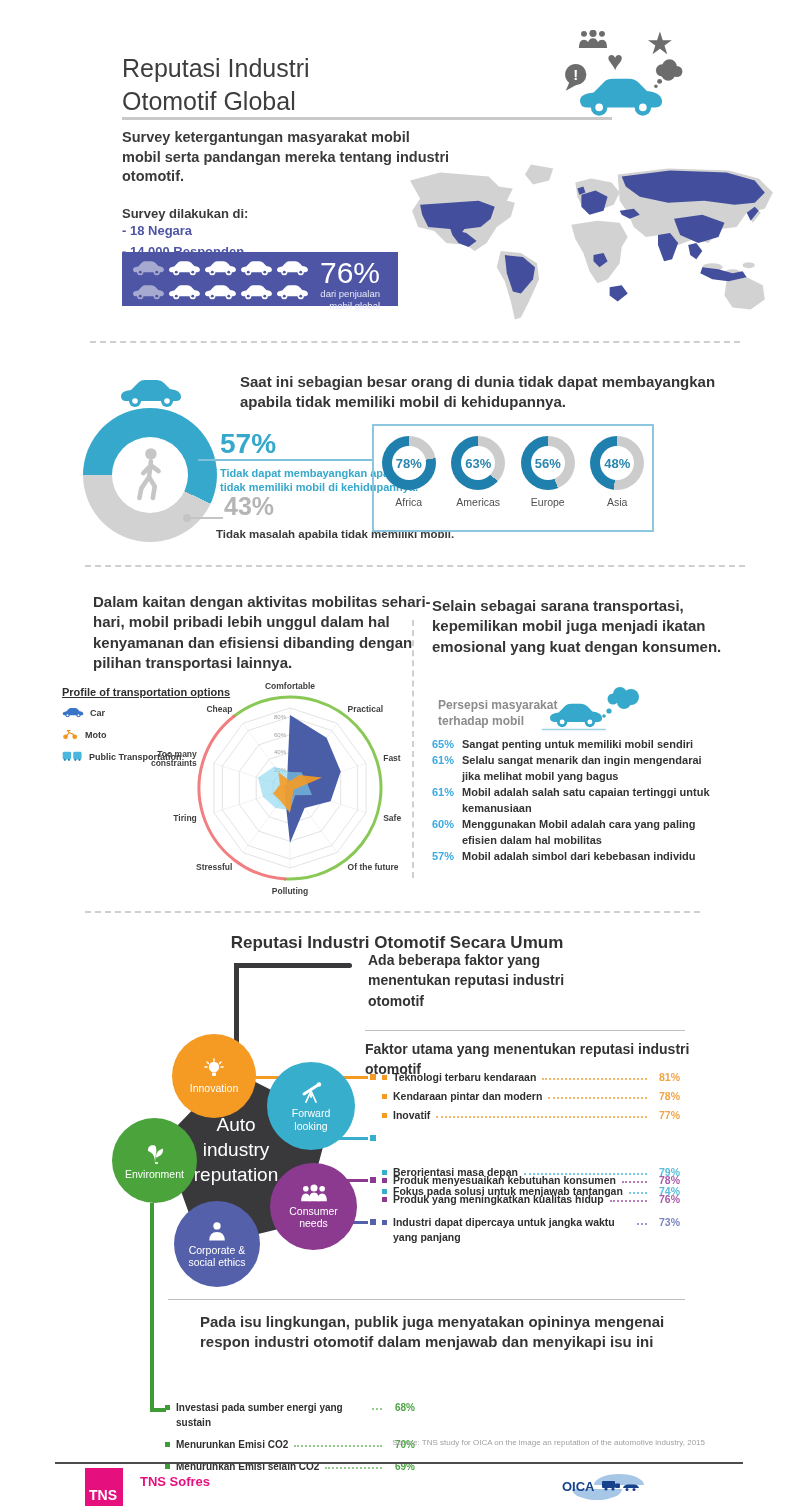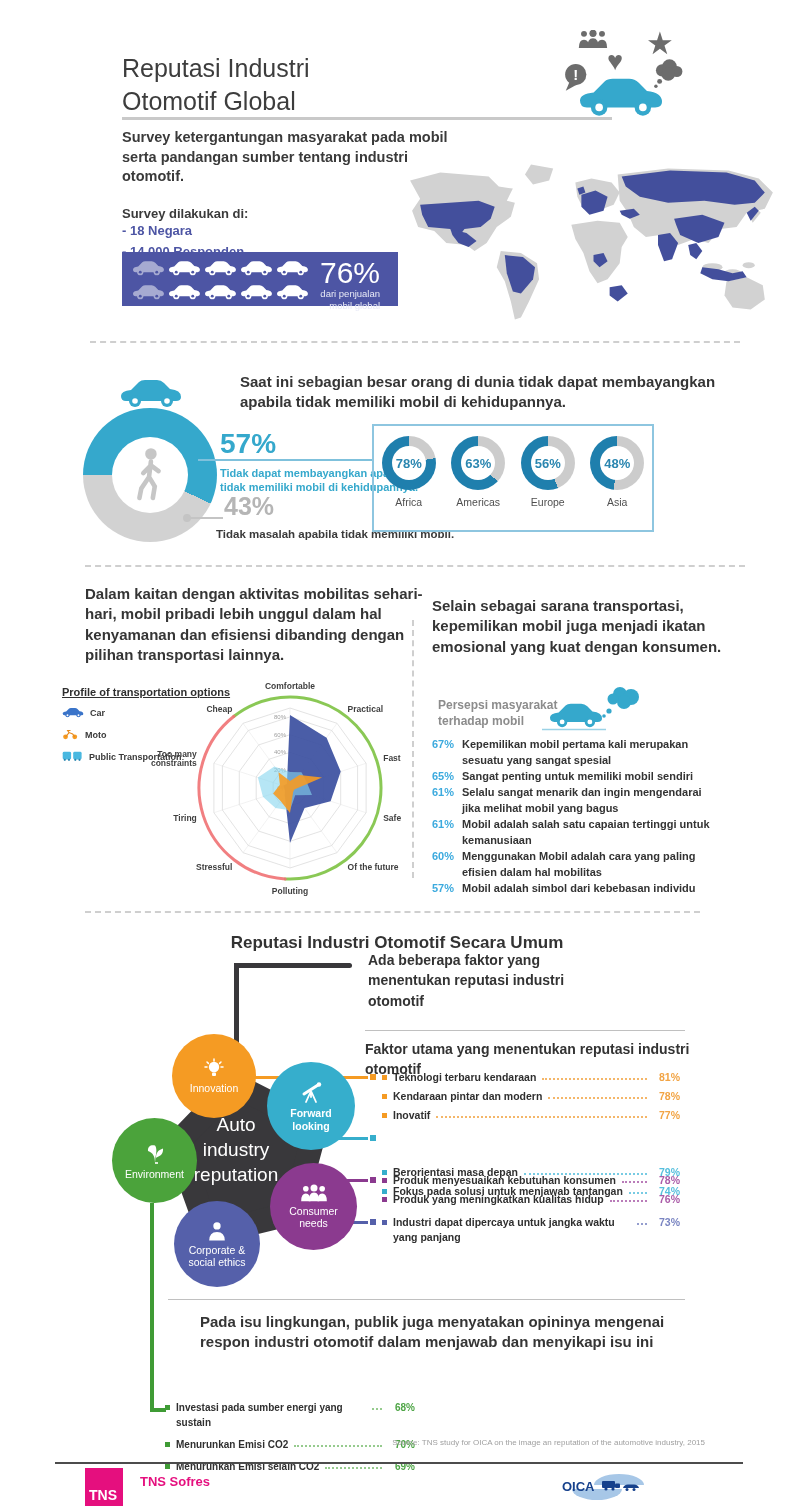--- a/index.html
+++ b/index.html
@@ -105,21 +105,21 @@
       <circle cx="7" cy="19" r="2" fill="#6c6c6c"></circle>
         <circle cx="4" cy="23" r="1.4" fill="#6c6c6c"></circle>
     </svg>
     <svg class="abs" style="left:25px;top:52px;color:#35a8cc;" width="88" height="41" viewBox="0 0 64 30">
       <use href="#car-shape"></use>
     </svg>
   </div>
 
   <div class="rule" style="left:122px;top:117px;width:490px;height:3px;"></div>
 
-  <p class="abs" style="left:122px;top:128px;width:330px;margin:0;font-size:14.5px;font-weight:600;color:#3a3a3a;line-height:1.35;">Survey ketergantungan masyarakat pada mobil serta pandangan sumber tentang industri otomotif.</p>
+  <p class="abs" style="left:122px;top:128px;width:330px;margin:0;font-size:14.5px;font-weight:600;color:#3a3a3a;line-height:1.35;">Survey ketergantungan masyarakat mobil mobil serta pandangan mereka tentang industri otomotif.</p>
 
   <div class="abs" style="left:122px;top:206px;font-size:13px;font-weight:700;">
     <div style="color:#3a3a3a;">Survey dilakukan di:</div>
     <div style="color:#4d55a4;margin-top:2px;">- 18 Negara</div>
     <div style="color:#4d55a4;margin-top:6px;">- 14.000 Responden</div>
   </div>
 
   <div class="survey-box" style="left:122px;top:252px;width:276px;height:54px;">
     <div id="survey-cars" class="abs" style="left:8px;top:7px;width:182px;height:42px;display:flex;flex-wrap:wrap;align-content:space-between;">
         <svg width="33" height="16" viewBox="0 0 64 30" style="color:#fff;--hole:#4d55a4;margin:1px 1.5px;opacity:0.5;">
@@ -242,21 +242,21 @@
       <div class="region-cell">
         <div class="donut" style="background:conic-gradient(#cccccc 0% 52%, #1f7fad 52% 100%);">
           <div class="hole">48%</div>
         </div>
         <div class="region-label">Asia</div>
       </div>
     </div>
 
   <div class="dashes" style="left:85px;top:565px;width:660px;"></div>
 
-  <p class="abs intro" style="left:85px;top:584px;width:345px;margin:0;">Dalam kaitan dengan aktivitas mobilitas sehari-hari, mobil pribadi lebih unggul dalam hal kenyamanan dan efisiensi dibanding dengan pilihan transportasi lainnya.</p>
+  <p class="abs intro" style="left:85px;top:584px;width:345px;margin:8px;">Dalam kaitan dengan aktivitas mobilitas sehari-hari, mobil pribadi lebih unggul dalam hal kenyamanan dan efisiensi dibanding dengan pilihan transportasi lainnya.</p>
 
   <div class="abs" style="left:62px;top:686px;">
     <div class="legend-title">Profile of transportation options</div>
     <div id="radar-legend-rows">
         <div class="legend-row">
       <span><svg width="22" height="11" viewBox="0 0 64 30" style="color:#3a74c9;">
               <use href="#car-shape"></use>
             </svg></span>
       <span class="legend-label">Car</span>
         </div>
@@ -336,24 +336,20 @@
         <circle cx="64" cy="32" r="1.8"></circle>
     </g>
     <g style="color:#35a8cc;">
         <use href="#car-shape" x="8" y="18" width="56" height="26"></use>
       </g>
     <line x1="2" y1="45.5" x2="66" y2="45.5" stroke="#9bd2e6" stroke-width="1.6"></line>
   </svg>
 
   <div id="perception-list" class="abs" style="left:432px;top:736px;width:330px;">
       <div class="p-row">
-      <span class="p-pct">67%</span>
-      <span class="p-text">Kepemilikan mobil pertama kali merupakan sesuatu yang sangat spesial</span>
-      </div>
-      <div class="p-row">
       <span class="p-pct">65%</span>
       <span class="p-text">Sangat penting untuk memiliki mobil sendiri</span>
       </div>
       <div class="p-row">
       <span class="p-pct">61%</span>
       <span class="p-text">Selalu sangat menarik dan ingin mengendarai jika melihat mobil yang bagus</span>
       </div>
       <div class="p-row">
       <span class="p-pct">61%</span>
       <span class="p-text">Mobil adalah salah satu capaian tertinggi untuk kemanusiaan</span>
@@ -400,21 +396,21 @@
   </div>
 
   <div class="bubble" style="left:172px;top:1034px;width:84px;height:84px;background:#f59b23;">
     <svg width="24" height="22" viewBox="0 0 24 20">
       <circle cx="12" cy="9" r="5.2" fill="#fff"></circle>
         <rect x="10" y="14.5" width="4" height="3.5" rx="1" fill="#fff"></rect>
       <path d="M12 1 v2 M5 4 l1.4 1.4 M19 4 l-1.4 1.4 M3 9 h2 M19 9 h2" stroke="#fff" stroke-width="1.5" stroke-linecap="round"></path>
     </svg>
     <span class="blabel">Innovation</span>
   </div>
-  <div class="bubble" style="left:267px;top:1062px;width:88px;height:88px;background:#36aecc;font-weight:bold;">
+  <div class="bubble" style="left:267px;top:1062px;width:88px;height:88px;background:#36aecc;">
     <svg width="26" height="24" viewBox="0 0 26 24">
       <path d="M6 14 L20 5" stroke="#fff" stroke-width="3" stroke-linecap="round"></path>
       <circle cx="21" cy="4.5" r="2.2" fill="#fff"></circle>
       <path d="M12.5 12 L8 22 M13.5 12 L18 22 M13 12 L13 17" stroke="#fff" stroke-width="1.8" stroke-linecap="round"></path>
     </svg>
     <span class="blabel" style="max-width:60px;">Forward looking</span>
   </div>
   <div class="bubble" style="left:112px;top:1118px;width:85px;height:85px;background:#4ba33b;">
     <svg width="24" height="24" viewBox="0 0 24 24">
       <path d="M12 22 C12 15 10 12 5 10 C4.5 5.5 8 3.5 12 4.5 C14 7 13.5 12 12.5 16 Z" fill="#fff"></path>

